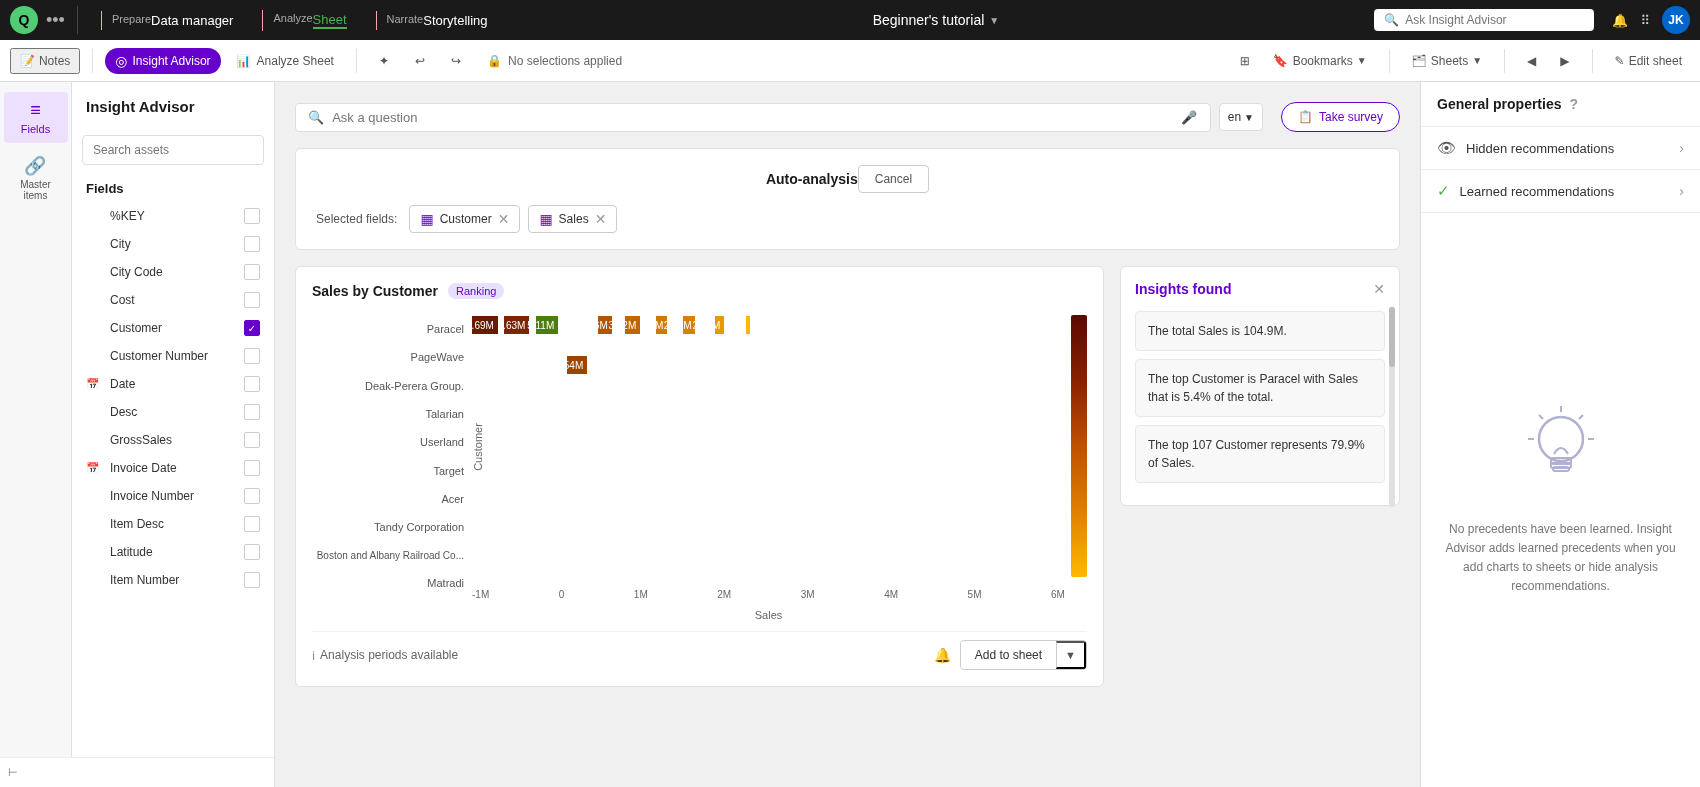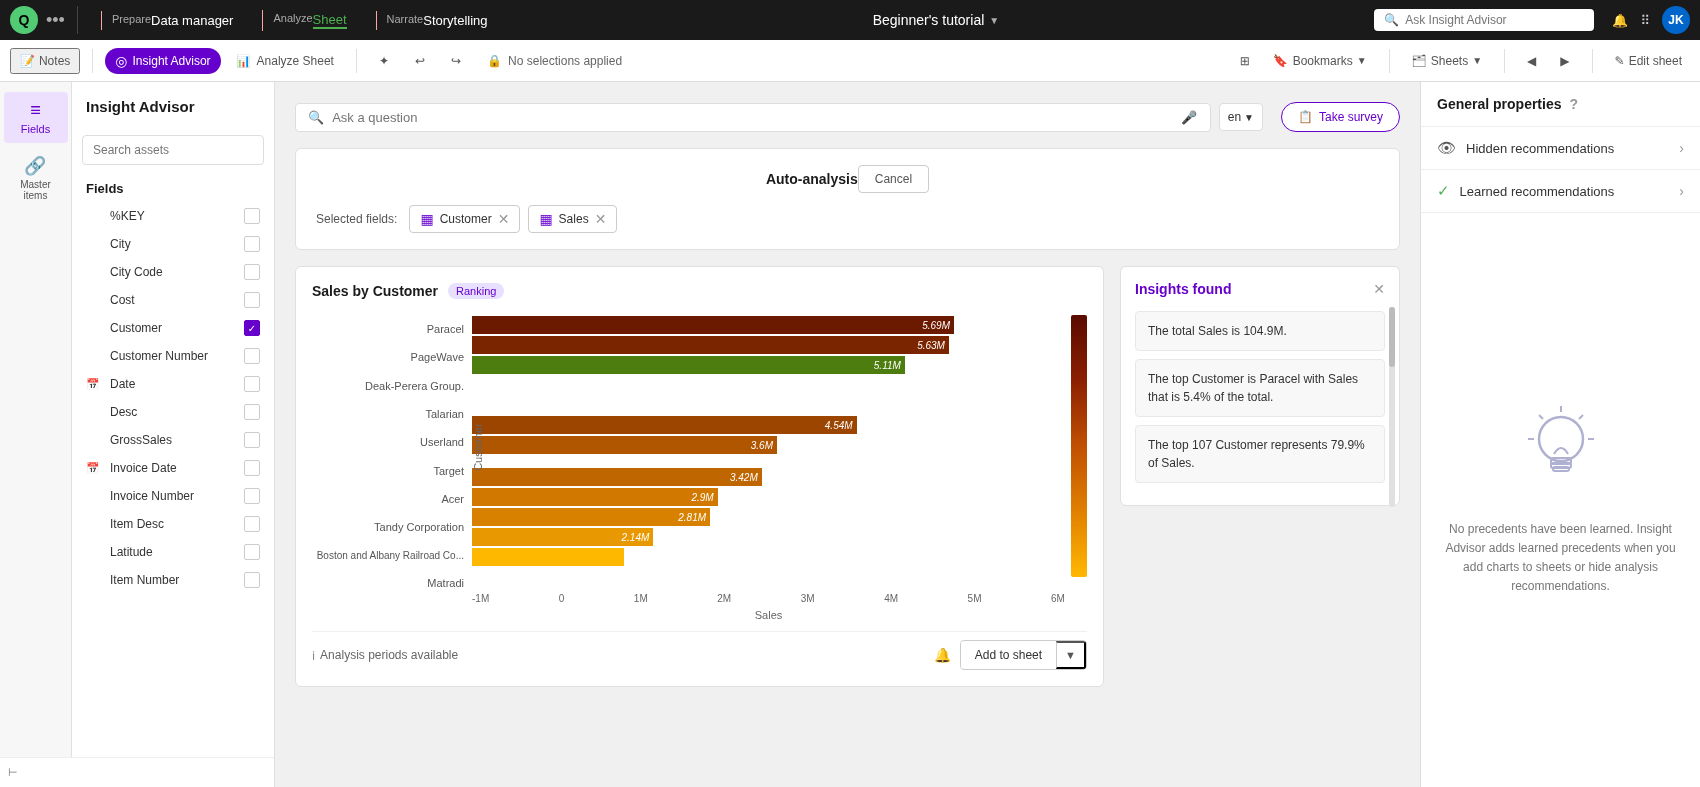--- a/index.html
+++ b/index.html
@@ -525,38 +525,38 @@
               <span>Acer</span>
               <span>Tandy Corporation</span>
               <span style="font-size:10px;">Boston and Albany Railroad Co...</span>
               <span>Matradi</span>
             </div>
 
             <div style="flex:1; display:flex; flex-direction:column; position:relative;">
 
               <div style="position:absolute; left:-18px; top:42%; transform:rotate(-90deg); font-size:11px; color:#666; white-space:nowrap;">Customer</div>
 
-              <div style="flex:1; display:flex; flex-direction:column; justify-content:flex-end; padding-bottom:24px; padding-top:4px;font-style:italic;">
+              <div style="flex:1; display:flex; justify-content:flex-start; padding-bottom:24px; padding-top:4px;">
 
                 <div style="display:flex;align-items:center;height:20px;">
                   <div style="width:calc(5.69/7*100%);height:18px;background:#6B1A00;display:flex;align-items:center;justify-content:flex-end;padding-right:4px;font-size:10px;color:#fff;font-weight:500;">5.69M</div>
                 </div>
                 <div style="display:flex;align-items:center;height:20px;">
                   <div style="width:calc(5.63/7*100%);height:18px;background:#7B2500;display:flex;align-items:center;justify-content:flex-end;padding-right:4px;font-size:10px;color:#fff;font-weight:500;">5.63M</div>
                 </div>
                 <div style="display:flex;align-items:center;height:20px;">
                   <div style="width:calc(5.11/7*100%);height:18px;background:#4d7c0f;display:flex;align-items:center;justify-content:flex-end;padding-right:4px;font-size:10px;color:#fff;font-weight:500;">5.11M</div>
                 </div>
                 <div style="display:flex;align-items:center;height:20px;margin-top:40px;">
                   <div style="width:calc(4.54/7*100%);height:18px;background:#9B4500;display:flex;align-items:center;justify-content:flex-end;padding-right:4px;font-size:10px;color:#fff;font-weight:500;">4.54M</div>
                 </div>
                 <div style="display:flex;align-items:center;height:20px;">
                   <div style="width:calc(3.6/7*100%);height:18px;background:#B05500;display:flex;align-items:center;justify-content:flex-end;padding-right:4px;font-size:10px;color:#fff;font-weight:500;">3.6M</div>
                 </div>
-                <div style="display:flex;align-items:center;height:20px;margin-top:12px;">
+                <div style="display:flex;align-items:center;height:20px;">
                   <div style="width:calc(3.42/7*100%);height:18px;background:#C06600;display:flex;align-items:center;justify-content:flex-end;padding-right:4px;font-size:10px;color:#fff;font-weight:500;">3.42M</div>
                 </div>
                 <div style="display:flex;align-items:center;height:20px;">
                   <div style="width:calc(2.9/7*100%);height:18px;background:#D07800;display:flex;align-items:center;justify-content:flex-end;padding-right:4px;font-size:10px;color:#fff;font-weight:500;">2.9M</div>
                 </div>
                 <div style="display:flex;align-items:center;height:20px;">
                   <div style="width:calc(2.81/7*100%);height:18px;background:#D88000;display:flex;align-items:center;justify-content:flex-end;padding-right:4px;font-size:10px;color:#fff;font-weight:500;">2.81M</div>
                 </div>
                 <div style="display:flex;align-items:center;height:20px;">
                   <div style="width:calc(2.14/7*100%);height:18px;background:#E89800;display:flex;align-items:center;justify-content:flex-end;padding-right:4px;font-size:10px;color:#fff;font-weight:500;">2.14M</div>

